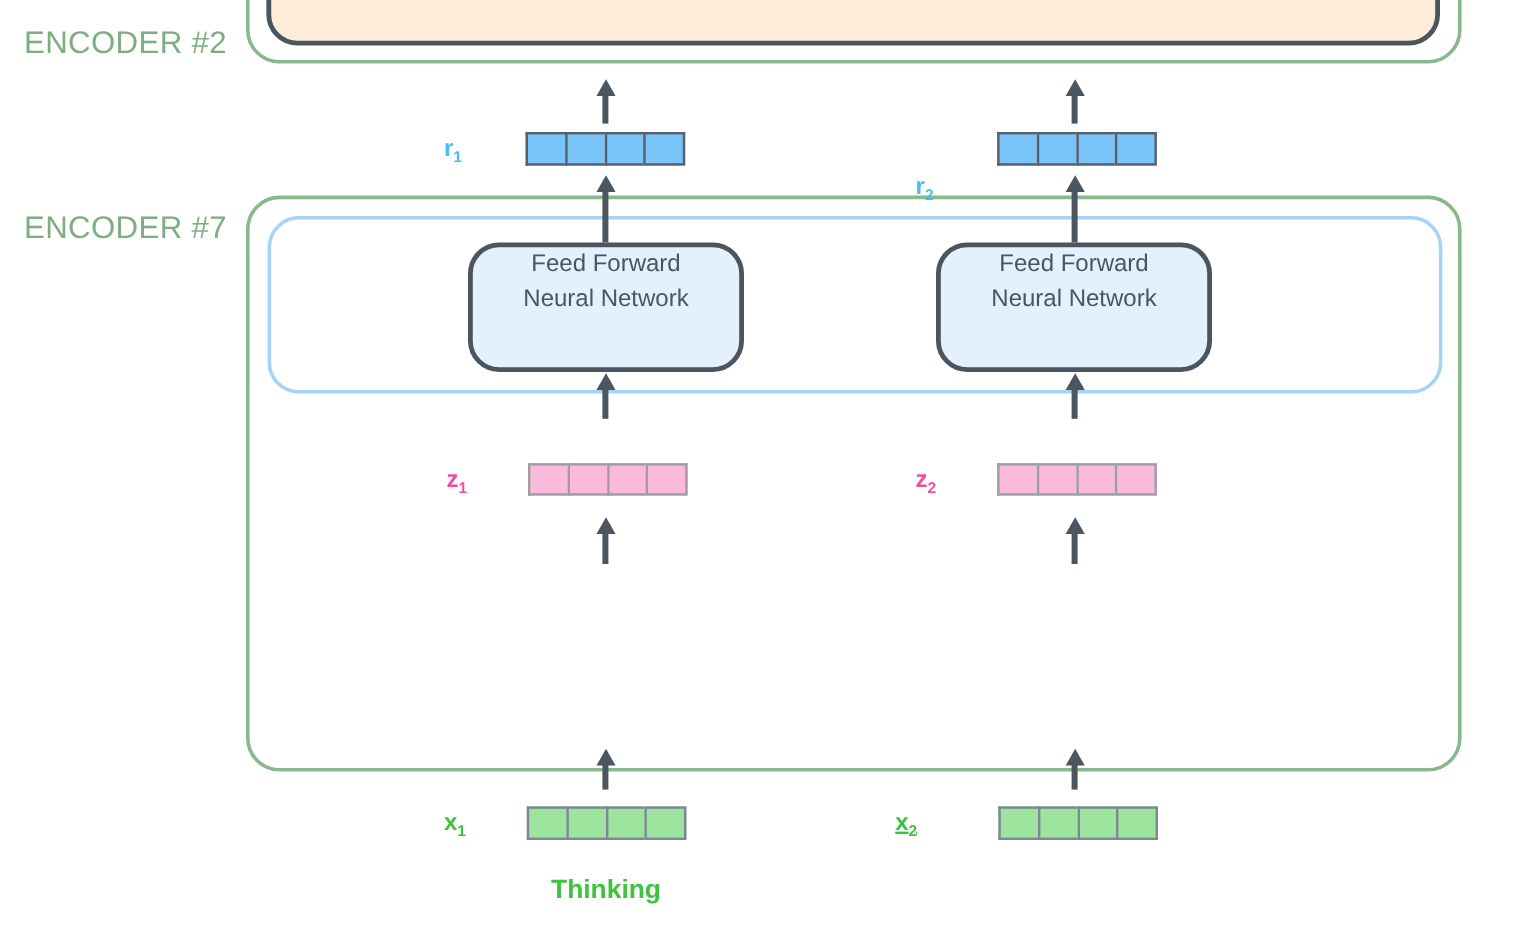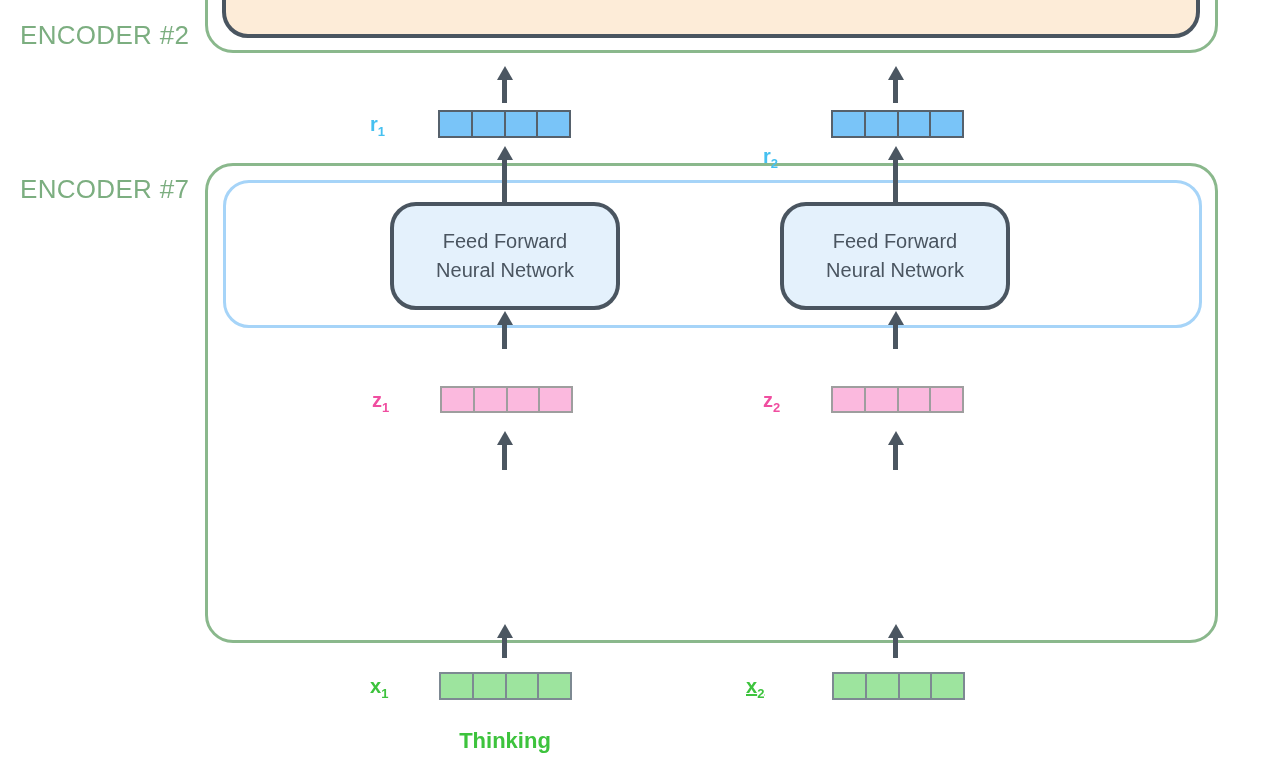--- a/index.html
+++ b/index.html
@@ -34,21 +34,21 @@
   .inner-blue-box{
     position:absolute;border:3px solid var(--inner-border);
     border-radius:26px;background:transparent;z-index:1;
   }
   .dark-box{
     position:absolute;border:4px solid var(--dark-border);
     background:var(--attention-fill);z-index:2;
   }
   .ffnn{
     border-radius:26px;background:var(--ffnn-fill);
-    display:flex;flex-direction:column;align-items:center;justify-content:center;
+    display:flex;flex-direction:column;align-items:center;
     color:var(--dark-border);font-size:20px;line-height:29px;text-align:center;
   }
   .attention{
     border-radius:28px;
     display:flex;align-items:center;justify-content:center;
     color:var(--dark-border);font-size:21px;
   }
   
   .enc-label{
     position:absolute;left:20px;color:var(--encoder-label);

